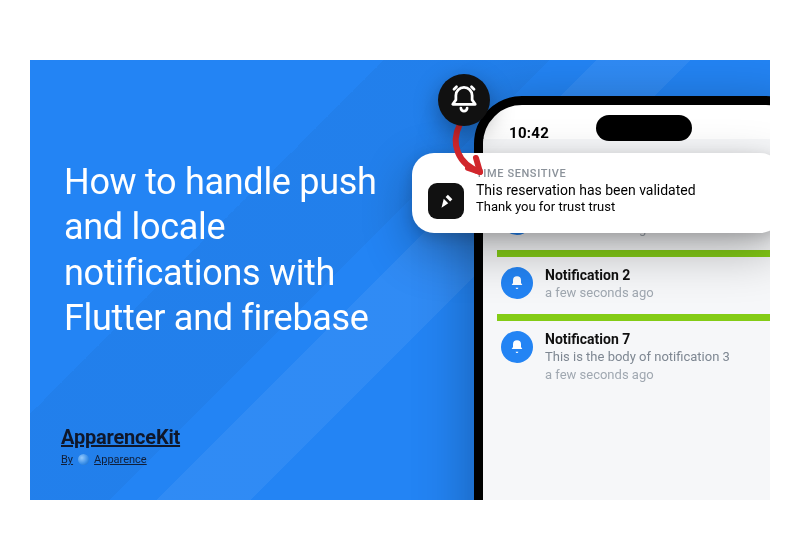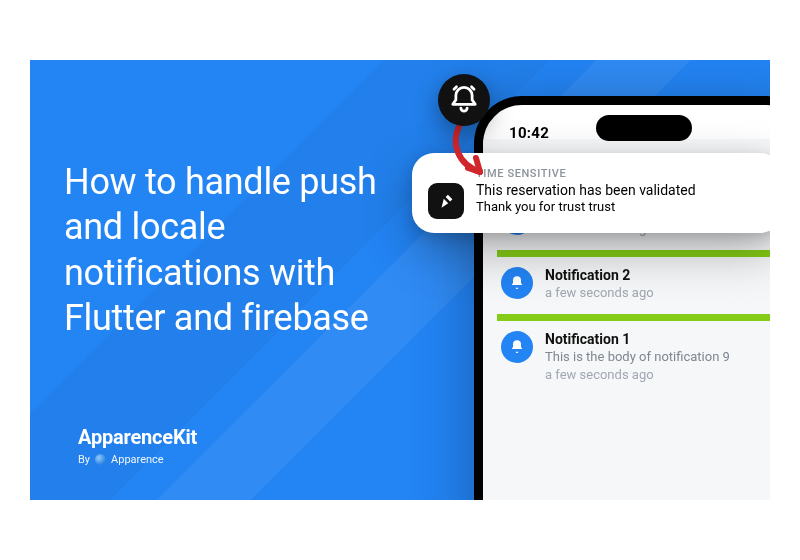--- a/index.html
+++ b/index.html
@@ -34,23 +34,24 @@
   top: 100px;
   width: 350px;
   color: #ffffff;
   font-size: 36px;
   line-height: 1.26;
   font-weight: 400;
   letter-spacing: -0.3px;
 }
 .brand {
   position: absolute;
-  left: 48px;
+  left: 31px;
   bottom: 34px;
-  color: #ffffff;
+  color: #0f172a;
+  text-decoration: underline;
 }
 .brand-name { font-size: 20px; font-weight: 700; letter-spacing: -0.2px; }
 .brand-by { margin-top: 4px; font-size: 11px; opacity: 0.92; display: flex; align-items: center; gap: 5px; }
 .brand-by .logo {
   width: 11px; height: 11px; border-radius: 50%;
   background: radial-gradient(circle at 35% 35%, #9ed0ff 0%, #3a8fe8 60%, #1762b5 100%);
   display: inline-block;
 }
 .phone {
   position: absolute;
@@ -206,22 +207,22 @@
         </div>
       </div>
 
       <div class="notif-row">
         <div class="round">
           <svg viewBox="0 0 24 24" fill="currentColor">
               <path d="M12 2a6 6 0 00-6 6v4l-2 3h16l-2-3V8a6 6 0 00-6-6zm-2 17a2 2 0 104 0h-4z"></path>
             </svg>
         </div>
         <div class="texts">
-          <div class="nt-title">Notification 1</div>
-          <div class="nt-body">This is the body of notification 9</div>
+          <div class="nt-title">Notification 7</div>
+          <div class="nt-body">This is the body of notification 3</div>
           <div class="nt-time">a few seconds ago</div>
         </div>
       </div>
 
     </div>
   </div>
 
   <div class="toast">
     <div class="app-icon">
       <svg viewBox="0 0 24 24" fill="currentColor">

